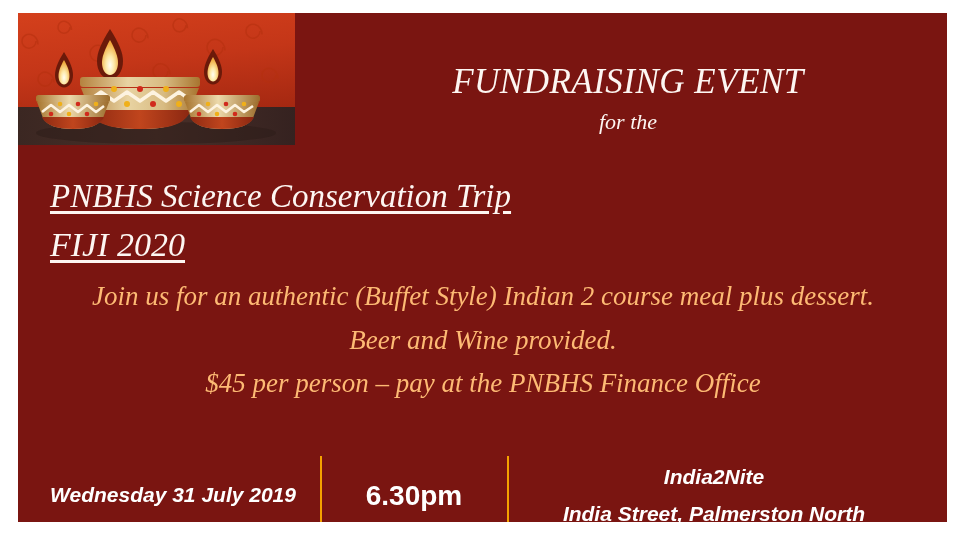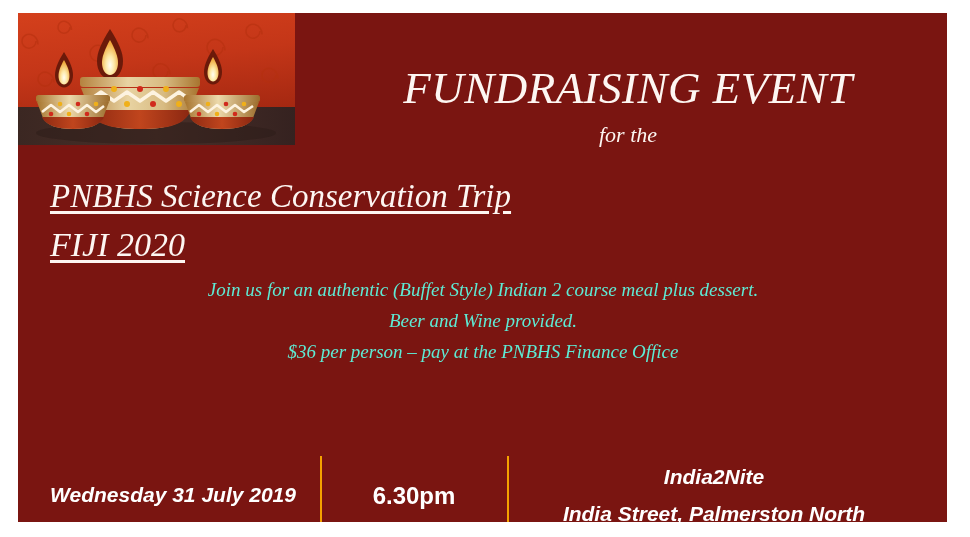--- a/index.html
+++ b/index.html
@@ -47,21 +47,21 @@
   .headlines {
     position: absolute;
     left: 300px;
     top: 47px;
     width: 620px;
     text-align: center;
   }
   .h-title {
     font-family: "Liberation Serif", serif;
     font-style: italic;
-    font-size: 45px;
+    font-size: 35px;
     color: #fdf6f2;
     line-height: 1.28;
     letter-spacing: 0.5px;
     white-space: nowrap;
   }
   .h-forthe {
     font-family: "Liberation Serif", serif;
     font-style: italic;
     font-size: 22px;
     color: #fdf6f2;
@@ -99,22 +99,22 @@
   .body-copy {
     position: absolute;
     left: 10px;
     top: 262px;
     width: 910px;
     text-align: center;
   }
   .body-line {
     font-family: "Liberation Serif", serif;
     font-style: italic;
-    font-size: 19px;
-    color: #5eead4;
+    font-size: 27px;
+    color: #fdba74;
     line-height: 1.62;
     white-space: nowrap;
   }
 
   
   .footer {
     position: absolute;
     left: 0px;
     top: 428px;
     width: 929px;
@@ -155,21 +155,21 @@
     font-family: "Liberation Sans", sans-serif;
     font-weight: bold;
     font-style: italic;
     font-size: 21px;
     color: #ffffff;
     line-height: 1.75;
     white-space: nowrap;
   }
   .f-text.upright {
     font-style: normal;
-    font-size: 24px;
+    font-size: 28px;
   }
 </style>
 </head>
 <body>
 
 <div id="poster">
 
   <div class="panel">
 
     <div class="artwork">
@@ -279,21 +279,21 @@
     </div>
 
     <div class="sub-wrap">
       <div class="h-sub">PNBHS Science Conservation Trip</div>
       <div class="h-sub2">FIJI 2020</div>
     </div>
 
     <div class="body-copy">
       <div class="body-line">Join us for an authentic (Buffet Style) Indian 2 course meal plus dessert.</div>
       <div class="body-line">Beer and Wine provided.</div>
-      <div class="body-line">$36 per person – pay at the PNBHS Finance Office</div>
+      <div class="body-line">$45 per person – pay at the PNBHS Finance Office</div>
     </div>
 
     <div class="footer">
       <div class="divider d1"></div>
       <div class="divider d2"></div>
 
       <div class="f-cell f-date">
         <div class="f-text">Wednesday 31 July 2019</div>
       </div>
 

